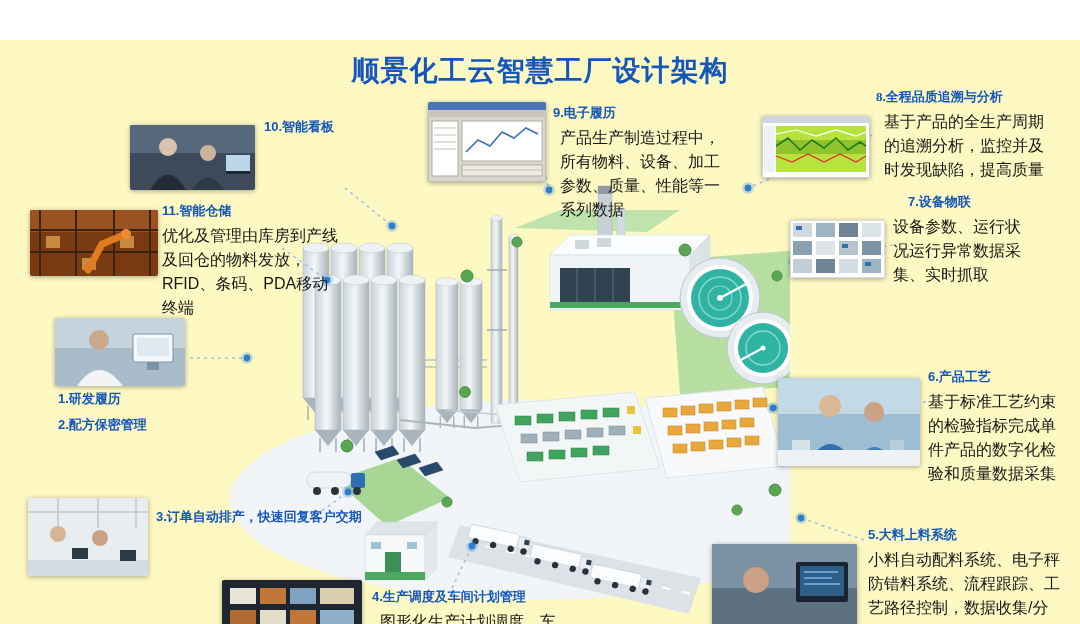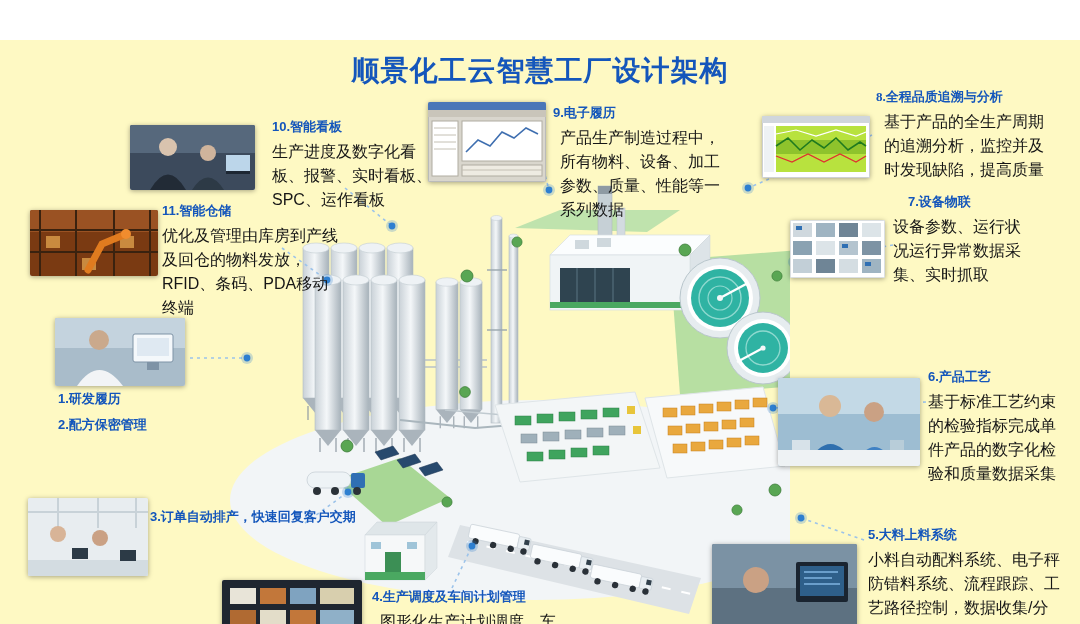--- a/index.html
+++ b/index.html
@@ -428,38 +428,37 @@
           <line x1="92" y1="34" x2="120" y2="34"></line>
         <line x1="92" y1="40" x2="128" y2="40"></line>
       </g>
       <circle cx="44" cy="36" r="13" fill="#caa184"></circle>
       <path d="M14 106 Q44 54 78 106 Z" fill="#3a7fc1"></path>
       <rect x="0" y="88" width="145" height="18" fill="#d9dee2"></rect>
       <rect x="96" y="80" width="26" height="8" fill="#aeb9c0"></rect>
     </svg>
   </div>
 
-  <div class="callout" style="left:272px;top:78px;width:160px;">
+  <div class="callout" style="left:264px;top:78px;width:160px;">
     <div class="callout-title">10.智能看板</div>
-    <div class="callout-body">生产进度及数字化看板、报警、实时看板、SPC、运作看板</div>
   </div>
 
   <div class="callout" style="left:162px;top:162px;width:178px;">
     <div class="callout-title">11.智能仓储</div>
     <div class="callout-body">优化及管理由库房到产线及回仓的物料发放，RFID、条码、PDA移动终端</div>
   </div>
 
   <div class="callout" style="left:58px;top:350px;width:180px;">
     <div class="callout-title">1.研发履历</div>
   </div>
   <div class="callout" style="left:58px;top:376px;width:180px;">
     <div class="callout-title">2.配方保密管理</div>
   </div>
 
-  <div class="callout" style="left:150px;top:468px;width:250px;">
+  <div class="callout" style="left:150px;top:468px;width:250px;padding-left:6px;">
     <div class="callout-title">3.订单自动排产，快速回复客户交期</div>
   </div>
 
   <div class="callout" style="left:372px;top:548px;width:220px;">
     <div class="callout-title">4.生产调度及车间计划管理</div>
     <div class="callout-body" style="width:190px;margin-left:8px;">图形化生产计划调度，车间计划自动编排，物料计划自动产生。</div>
   </div>
 
   <div class="callout" style="left:553px;top:64px;width:165px;">
     <div class="callout-title">9.电子履历</div>

